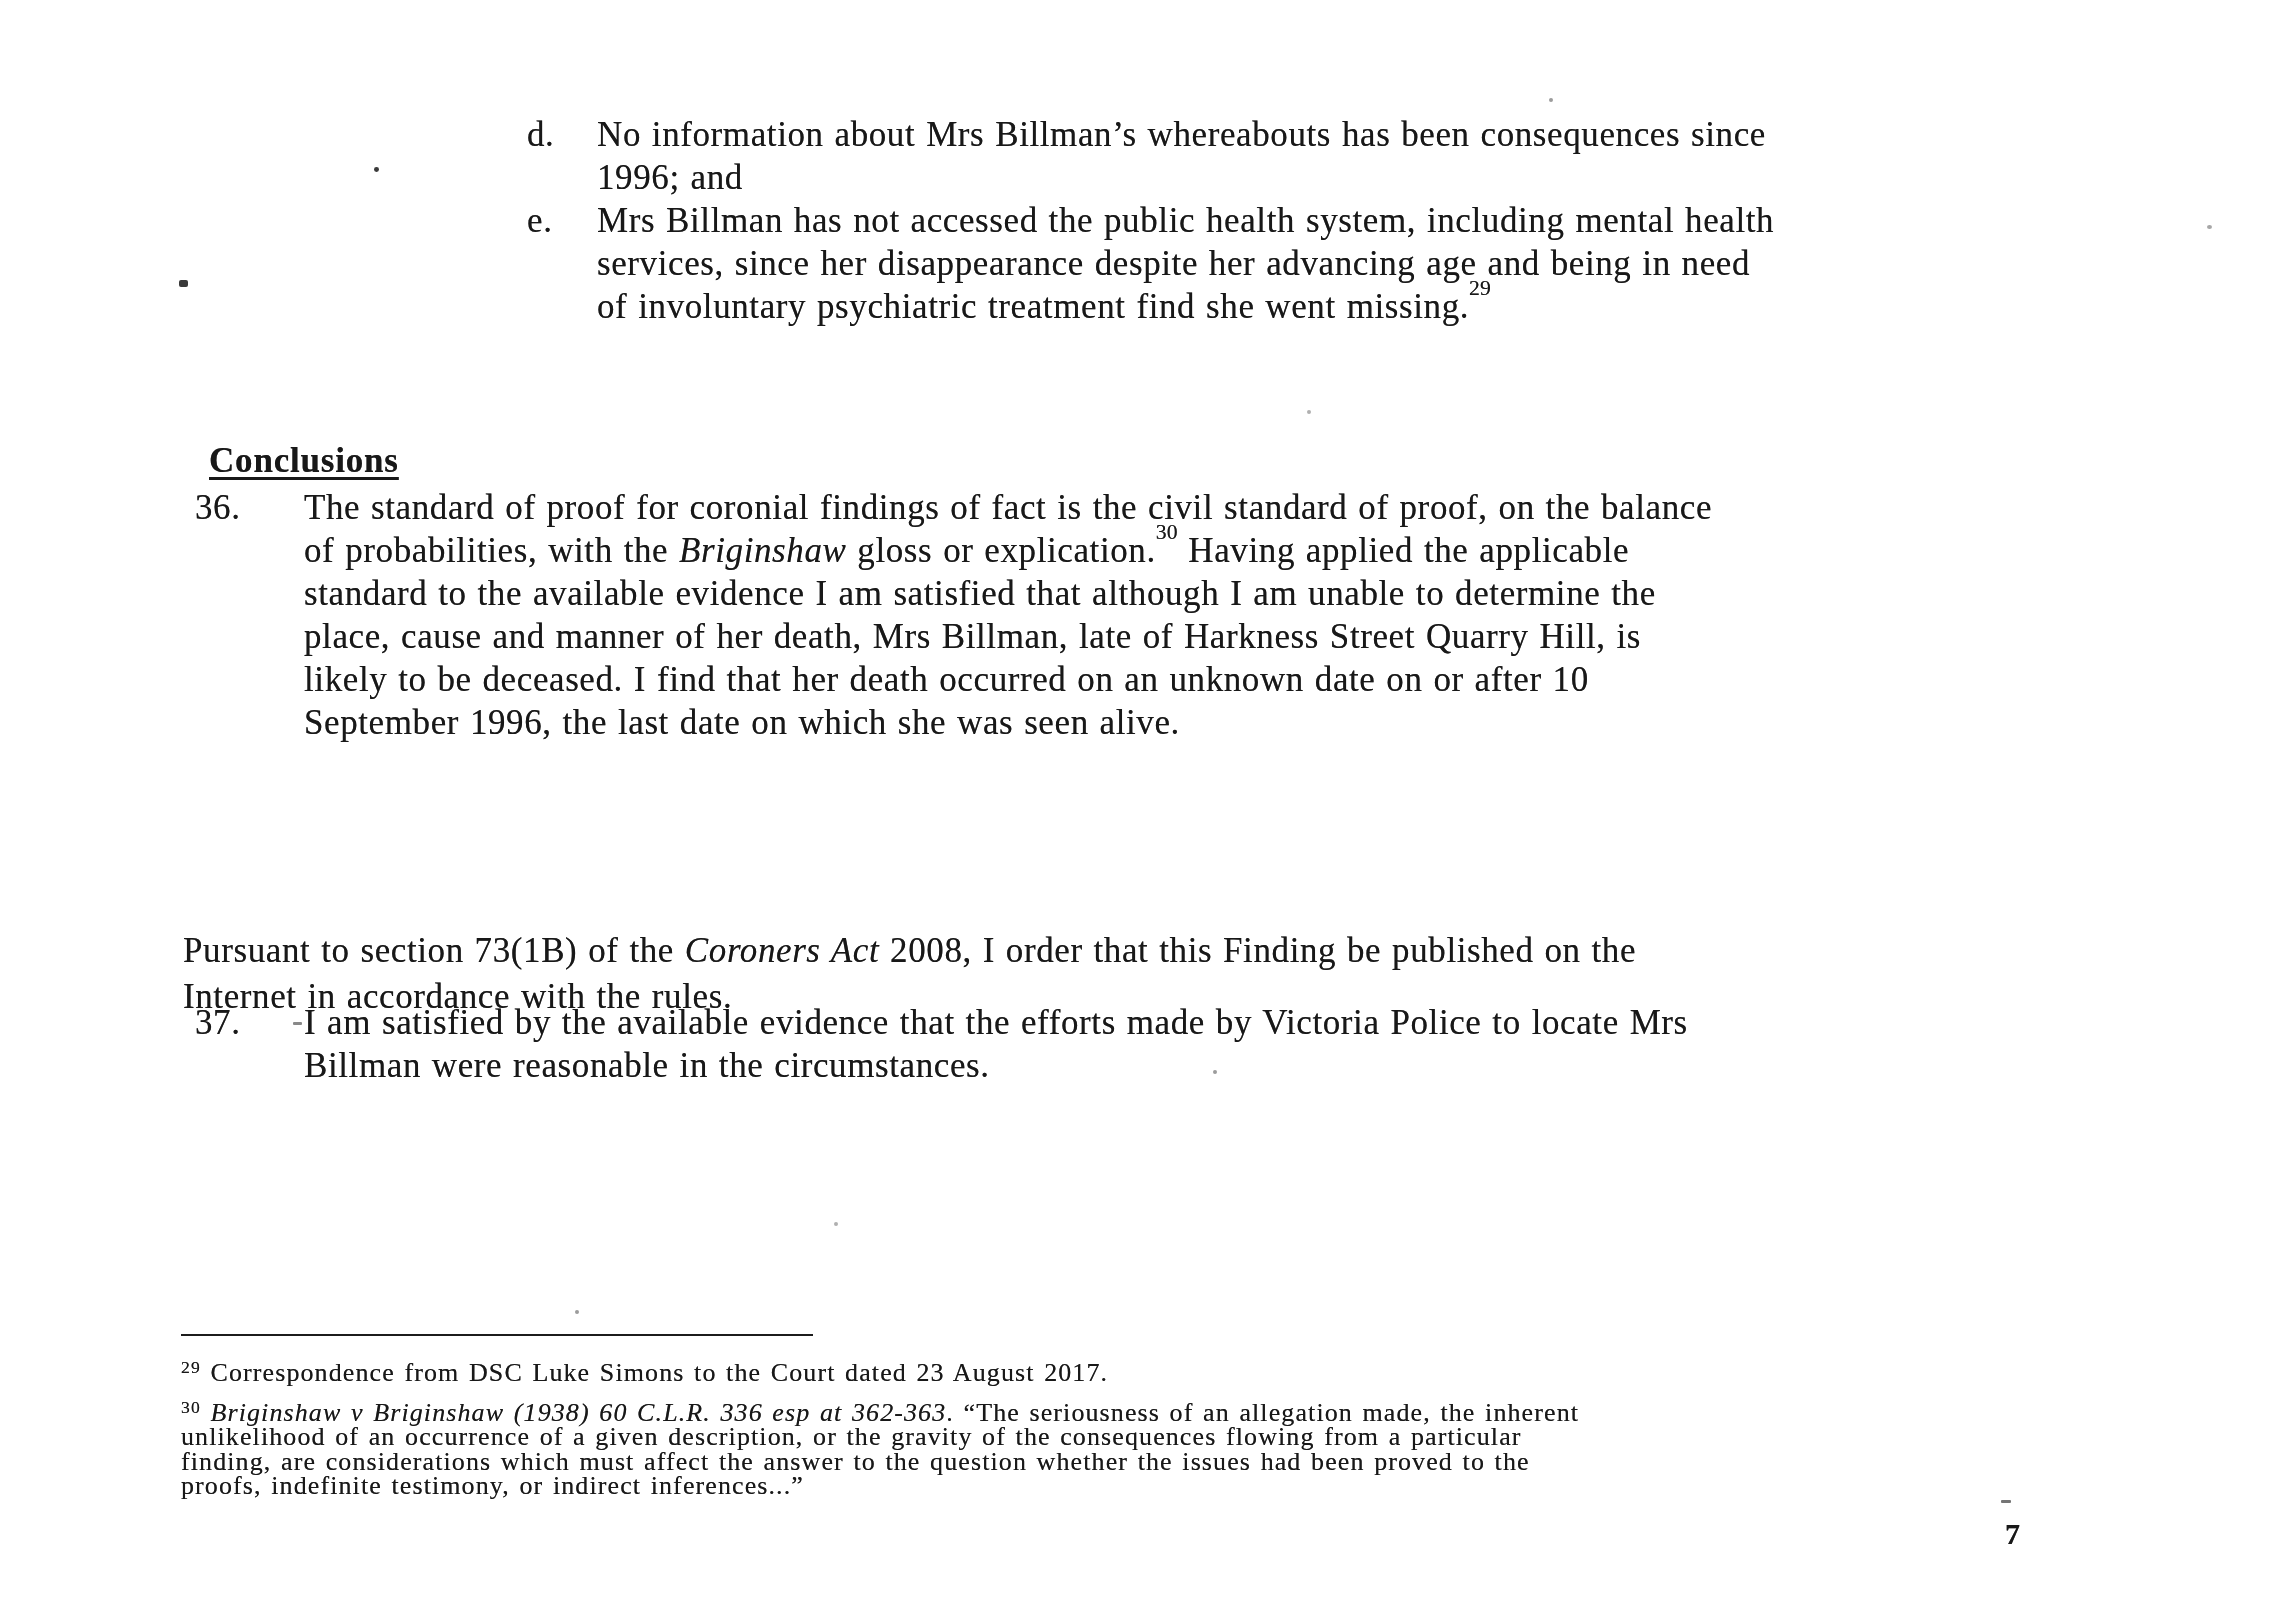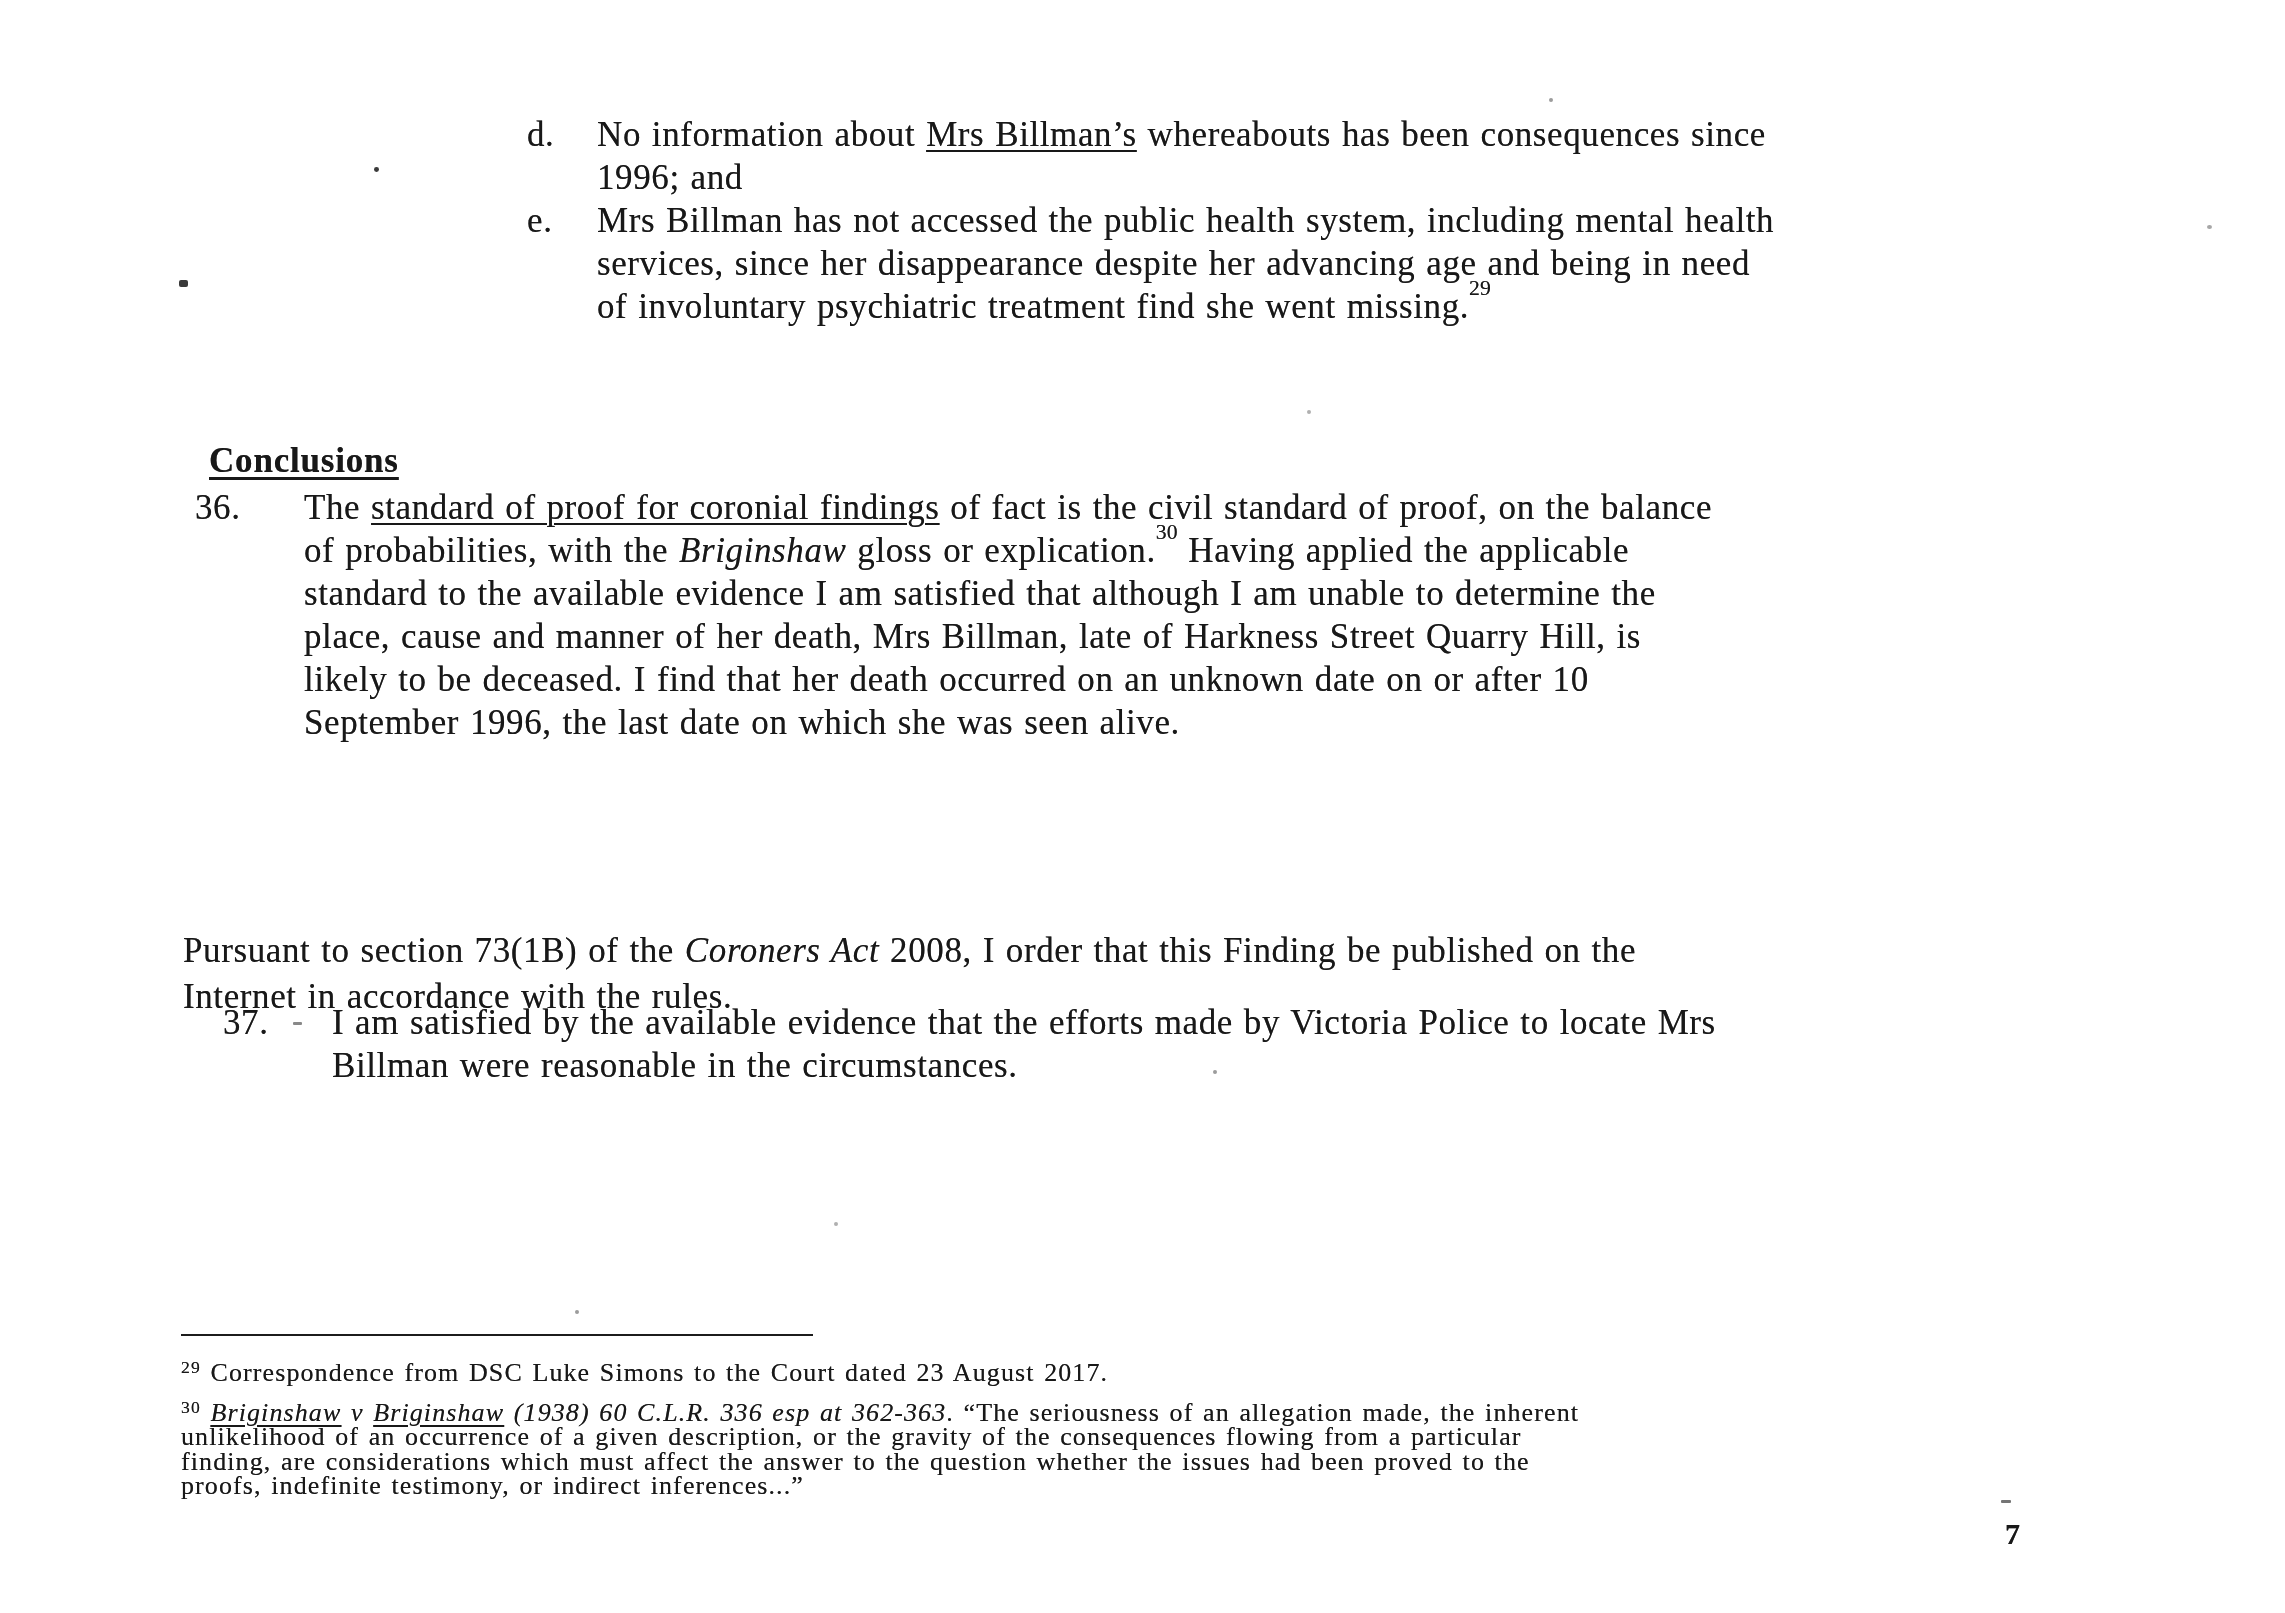--- a/index.html
+++ b/index.html
@@ -10,21 +10,21 @@
   }
   .abs { position:absolute; }
   .body-text { font-size:35px; line-height:43px; letter-spacing:0.6px; word-spacing:1.5px; }
   .order-text { font-size:35px; line-height:46px; letter-spacing:0.6px; word-spacing:1.5px; }
   .fn-text { font-size:26px; line-height:24.4px; letter-spacing:1.1px; word-spacing:2px; }
   .ln { display:block; white-space:nowrap; }
   .hang { position:relative; }
   .hang > .marker { position:absolute; left:0; top:0; }
   .de-item  { padding-left:70px; }
   .num-para { padding-left:109px; }
-  .u  { text-decoration:underline; text-decoration-thickness:2.4px; text-underline-offset:3.9px; }
+  .u  { text-decoration-thickness:2.4px; text-underline-offset:3.9px; }
   .it { font-style:italic; }
   .heading {
     font-size:35px; font-weight:bold; letter-spacing:0.8px;
     text-decoration:underline; text-decoration-thickness:2.9px; text-underline-offset:4.9px;
   }
   sup.fnref { font-size:0.62em; position:relative; top:-0.5em; letter-spacing:0; line-height:0; }
   .fn-marker { font-size:0.68em; position:relative; top:-0.45em; line-height:0; }
   .fn-sep { border-top:2.9px solid #1c1c1c; width:632px; height:0; }
   .page-num { font-size:30px; font-weight:bold; letter-spacing:1px; }
   .speck { position:absolute; background:#3a3a3a; border-radius:50%; }
@@ -55,21 +55,21 @@
   <div class="abs body-text hang num-para" style="left:195px; top:486px; width:1882px;">
     <span class="marker">36.</span>
     <span class="ln"><span>The </span><span class="u">standard of proof for coronial findings</span><span> of fact is the civil standard of proof, on the balance</span></span>
     <span class="ln"><span>of probabilities, with the </span><span class="it">Briginshaw</span><span> gloss or explication.</span><sup class="fnref">30</sup><span> Having applied the applicable</span></span>
     <span class="ln">standard to the available evidence I am satisfied that although I am unable to determine the</span>
     <span class="ln">place, cause and manner of her death, Mrs Billman, late of Harkness Street Quarry Hill, is</span>
     <span class="ln">likely to be deceased.  I find that her death occurred on an unknown date on or after 10</span>
     <span class="ln">September 1996, the last date on which she was seen alive.</span>
   </div>
 
-  <div class="abs body-text hang num-para" style="left:195px; top:743px; width:1882px;margin-left:28px;">
+  <div class="abs body-text hang num-para" style="left:195px; top:743px; width:1882px;">
     <span class="marker">37.</span>
     <span class="ln">I am satisfied by the available evidence that the efforts made by Victoria Police to locate Mrs</span>
     <span class="ln">Billman were reasonable in the circumstances.</span>
   </div>
 
   <div class="abs order-text" style="left:183px; top:928px; width:1853px;">
     <span class="ln"><span>Pursuant to section 73(1B) of the </span><span class="it">Coroners Act</span><span> 2008, I order that this Finding be published on the</span></span>
     <span class="ln">Internet in accordance with the rules.</span>
   </div>
 

